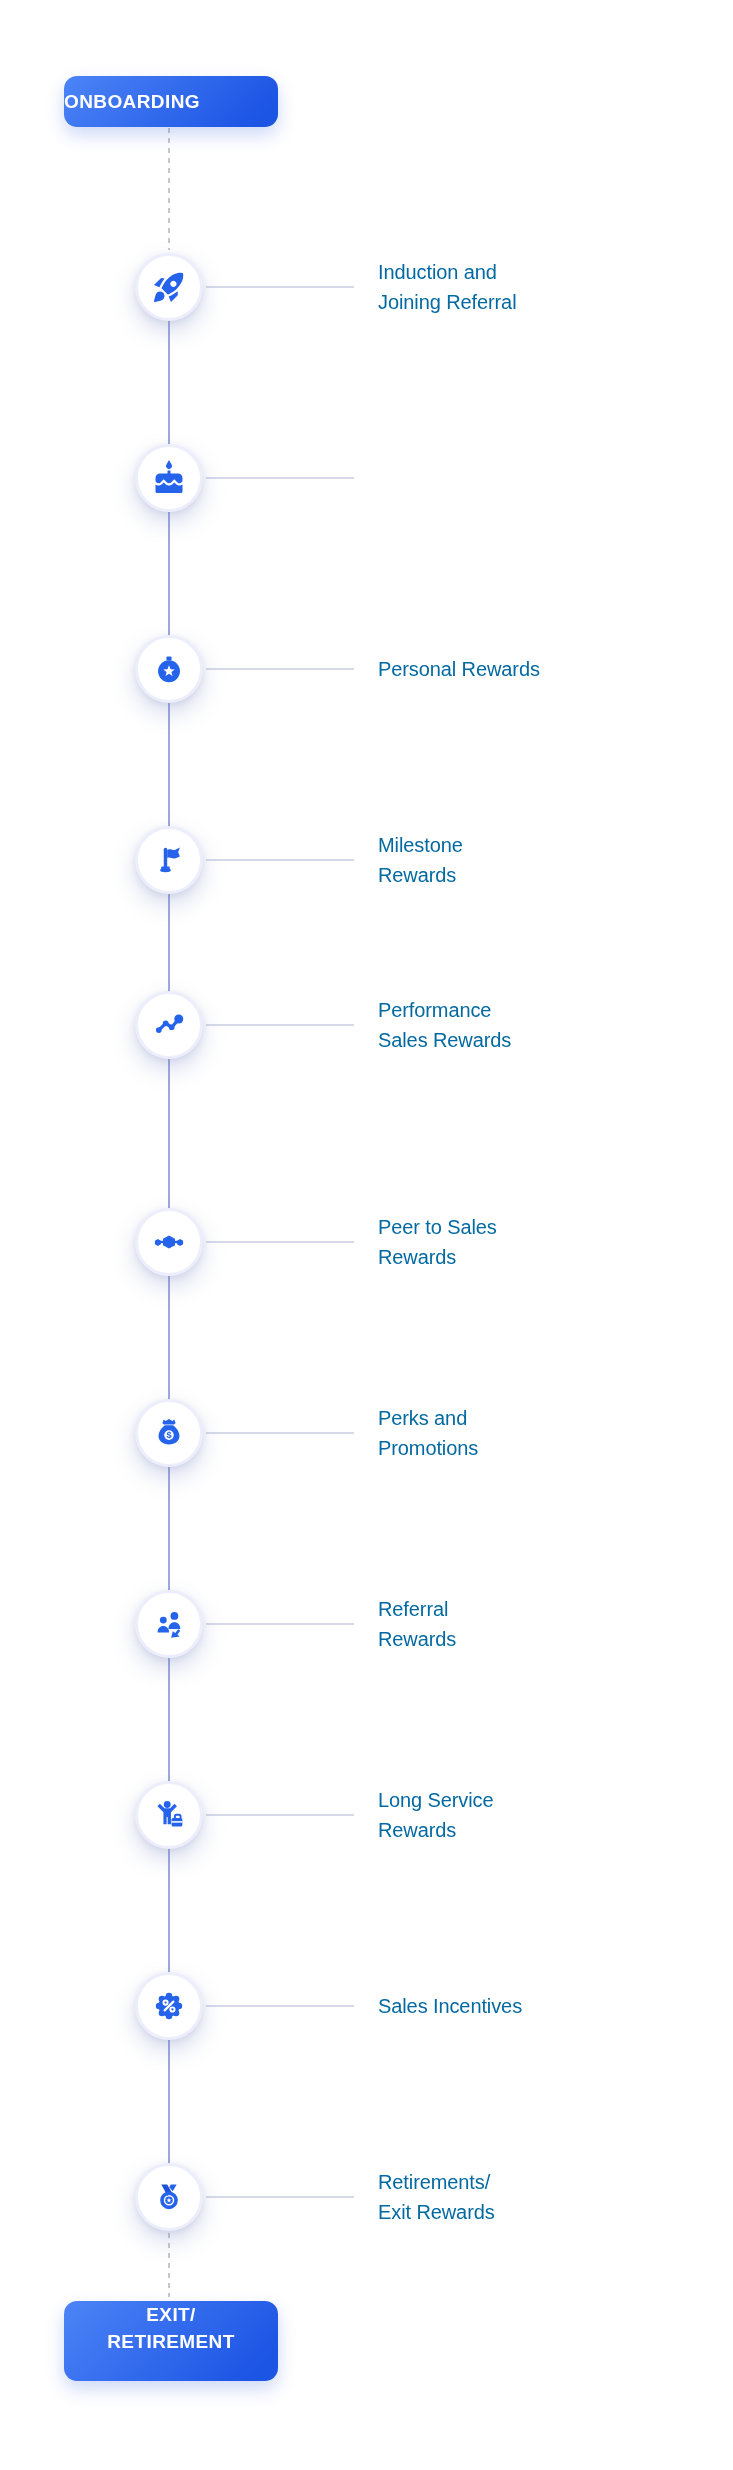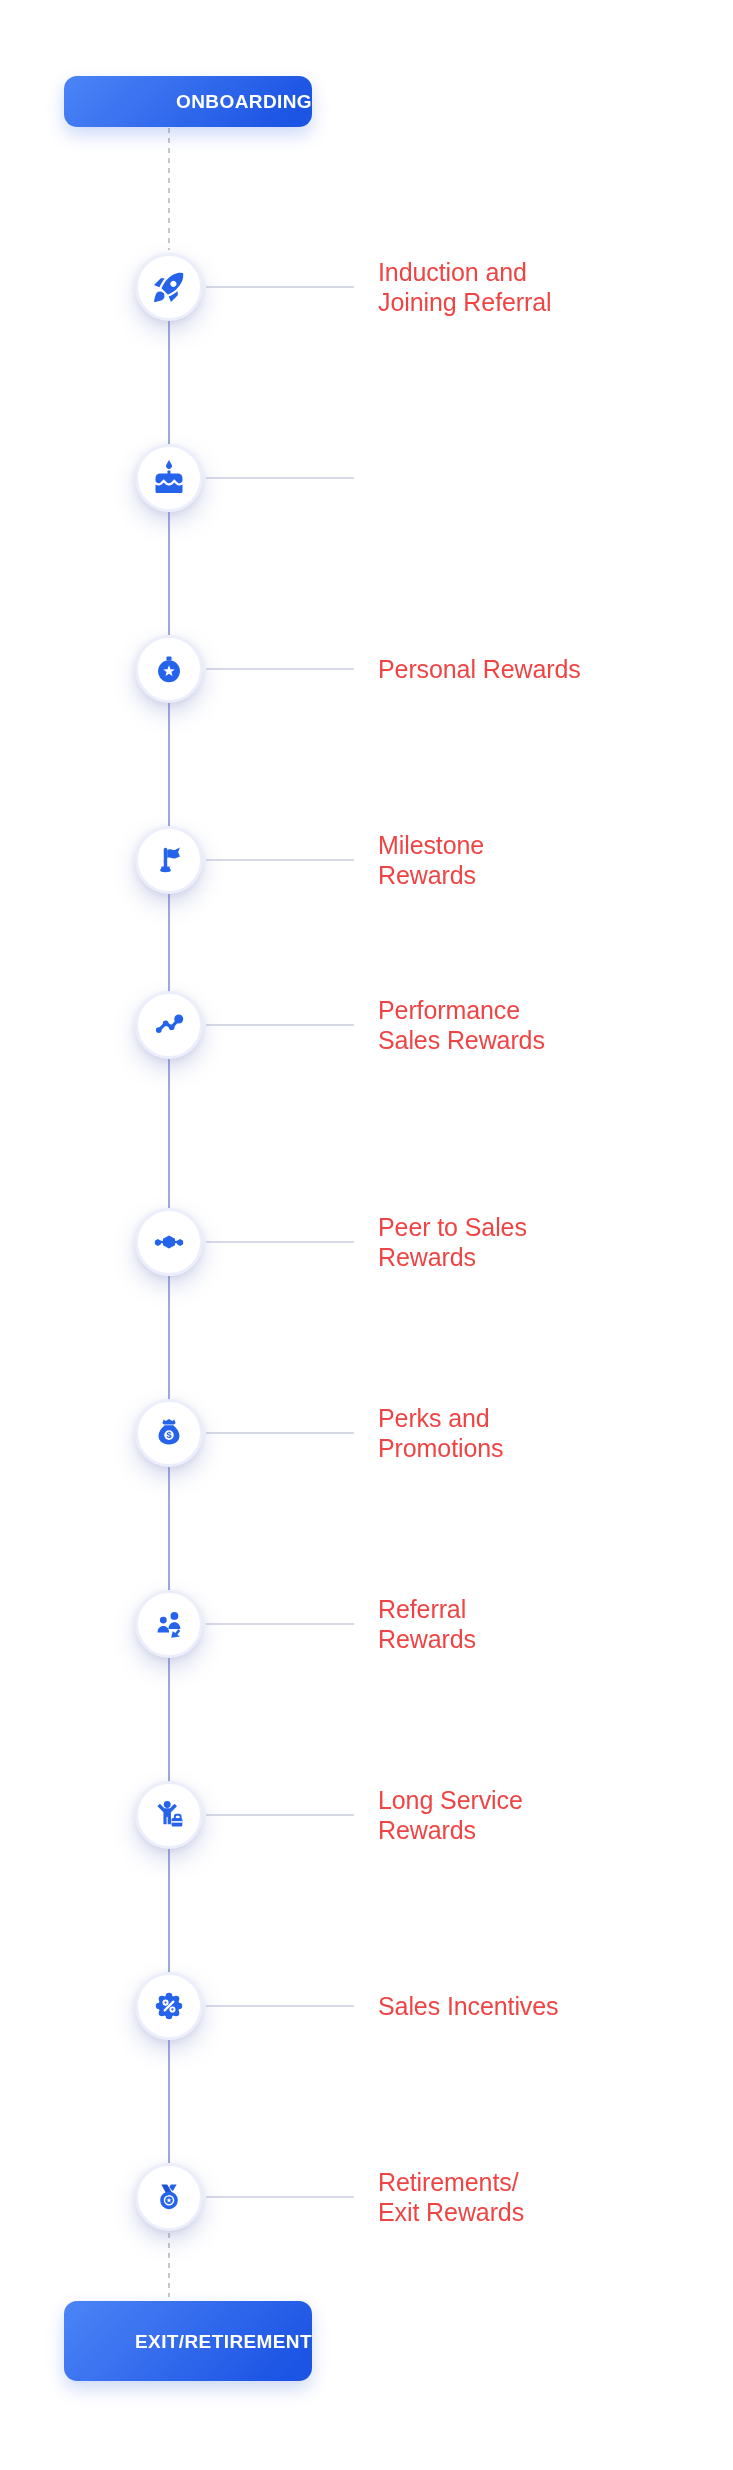--- a/index.html
+++ b/index.html
@@ -8,43 +8,43 @@
     font-family:"Liberation Sans", sans-serif;
   }
   
   .vline-solid{position:absolute;left:168px;top:287px;width:2px;height:1910px;background:#9ca8de;z-index:0;}
   .vline-dashed{position:absolute;left:168px;width:2px;z-index:0;
     background:repeating-linear-gradient(to bottom,#c7c8cc 0 5px,transparent 5px 10px);}
   .vdash-top{top:128px;height:122px;}
   .vdash-bottom{top:2233px;height:64px;}
   
   .stage-btn{
-    position:absolute;left:64px;width:248px;border-radius:13px;
+    position:absolute;left:64px;width:214px;border-radius:13px;
     background:linear-gradient(135deg,#4c84f7 0%,#1c54e4 90%);
     color:#ffffff;font-weight:bold;font-size:19px;letter-spacing:.4px;
-    display:flex;align-items:center;justify-content:flex-end;text-align:center;
+    display:flex;align-items:center;justify-content:flex-start;text-align:center;
     box-shadow:0 8px 18px rgba(30,80,220,.22);z-index:2;
   }
   .stage-btn.start{top:76px;height:51px;}
-  .stage-btn.end{top:2301px;height:80px;flex-direction:row;line-height:27px;}
+  .stage-btn.end{top:2301px;height:80px;flex-direction:column;line-height:27px;}
   
   .item{position:absolute;left:0;width:100%;height:96px;display:flex;align-items:center;z-index:1;}
   .i0{top:239px}.i1{top:430px}.i2{top:621px}.i3{top:812px}.i4{top:977px}
   .i5{top:1194px}.i6{top:1385px}.i7{top:1576px}.i8{top:1767px}.i9{top:1958px}.i10{top:2149px}
   .connector{position:absolute;left:206px;top:50%;margin-top:-1px;width:148px;height:2px;background:#d7d9e9;}
   .node-circle{
     position:relative;box-sizing:border-box;margin-left:135px;width:68px;height:68px;border-radius:50%;
     background:#ffffff;border:3px solid #eceefb;
     box-shadow:0 10px 22px rgba(116,128,189,.28),0 2px 6px rgba(116,128,189,.16);
     display:flex;align-items:center;justify-content:center;
   }
   .node-circle svg{width:36px;height:36px;display:block;}
   .node-label{
     position:absolute;left:378px;top:50%;transform:translateY(-50%);
-    color:#ef4444;font-size:25px;line-height:30px;font-weight:400;letter-spacing:-.1px;
+    color:#0369a1;font-size:20px;line-height:30px;font-weight:400;letter-spacing:-.1px;
   }
 </style>
 </head>
 <body>
 
 <div class="canvas">
 
   <div class="vline-dashed vdash-top"></div>
   <div class="vline-solid"></div>
   <div class="vline-dashed vdash-bottom"></div>

